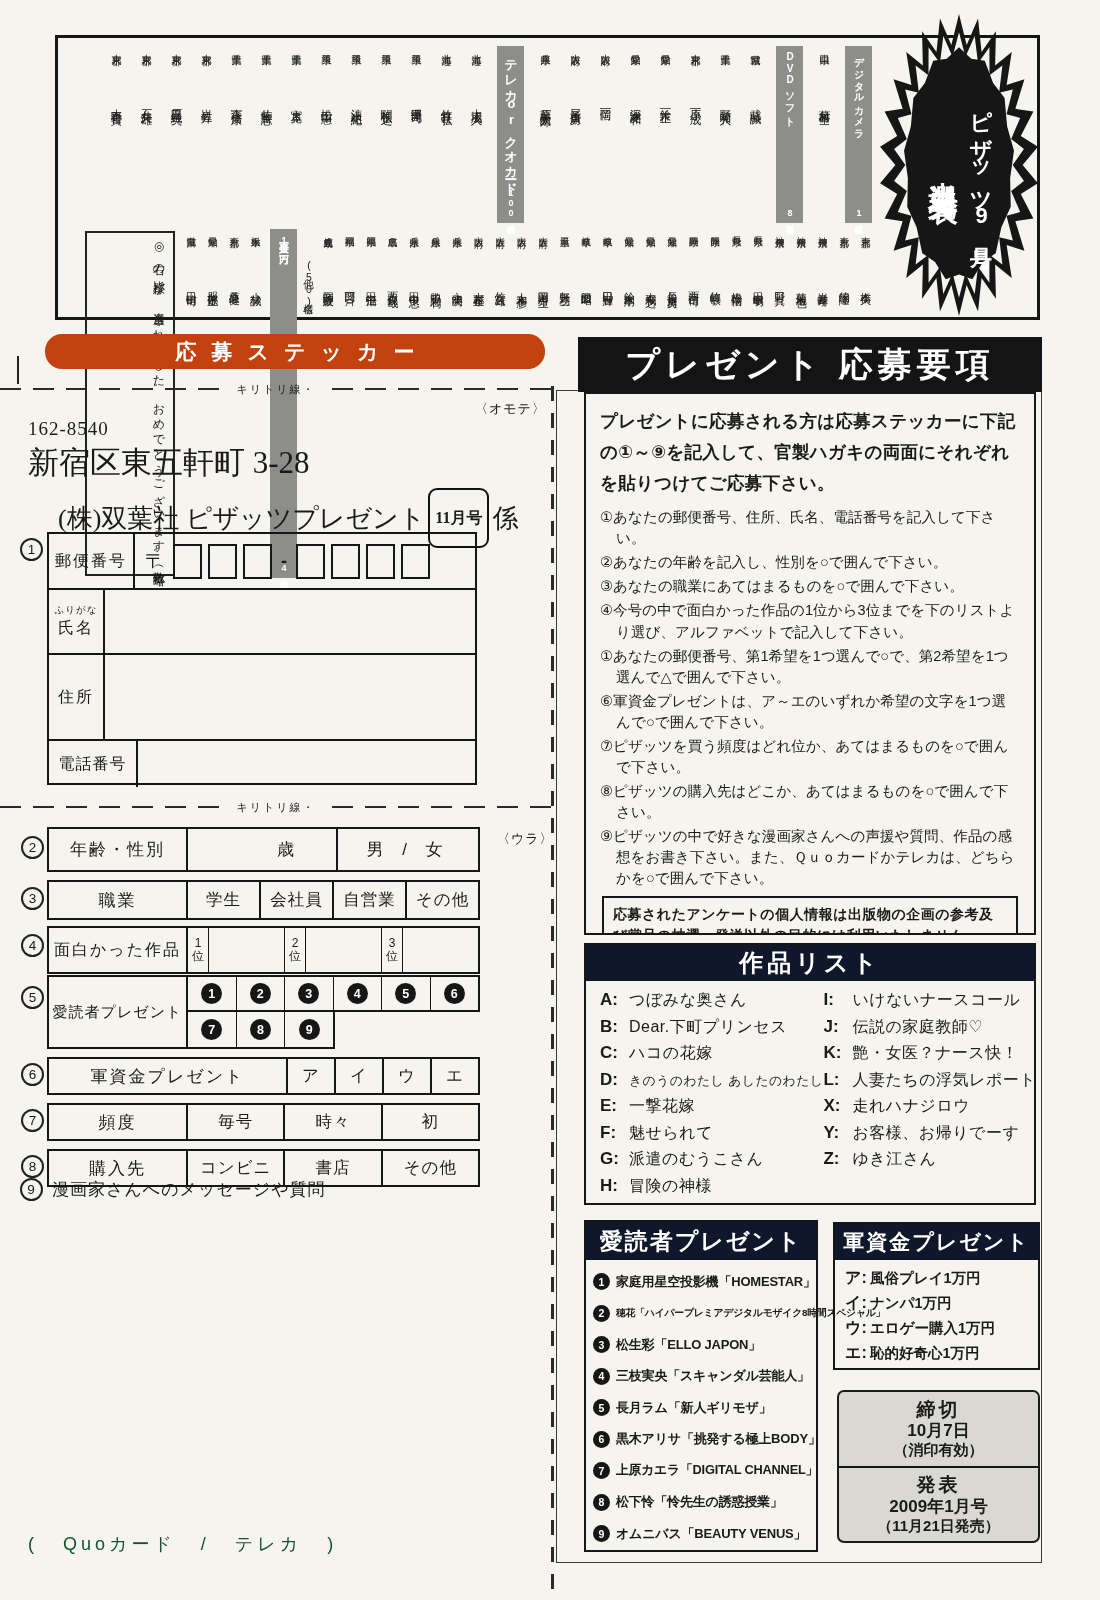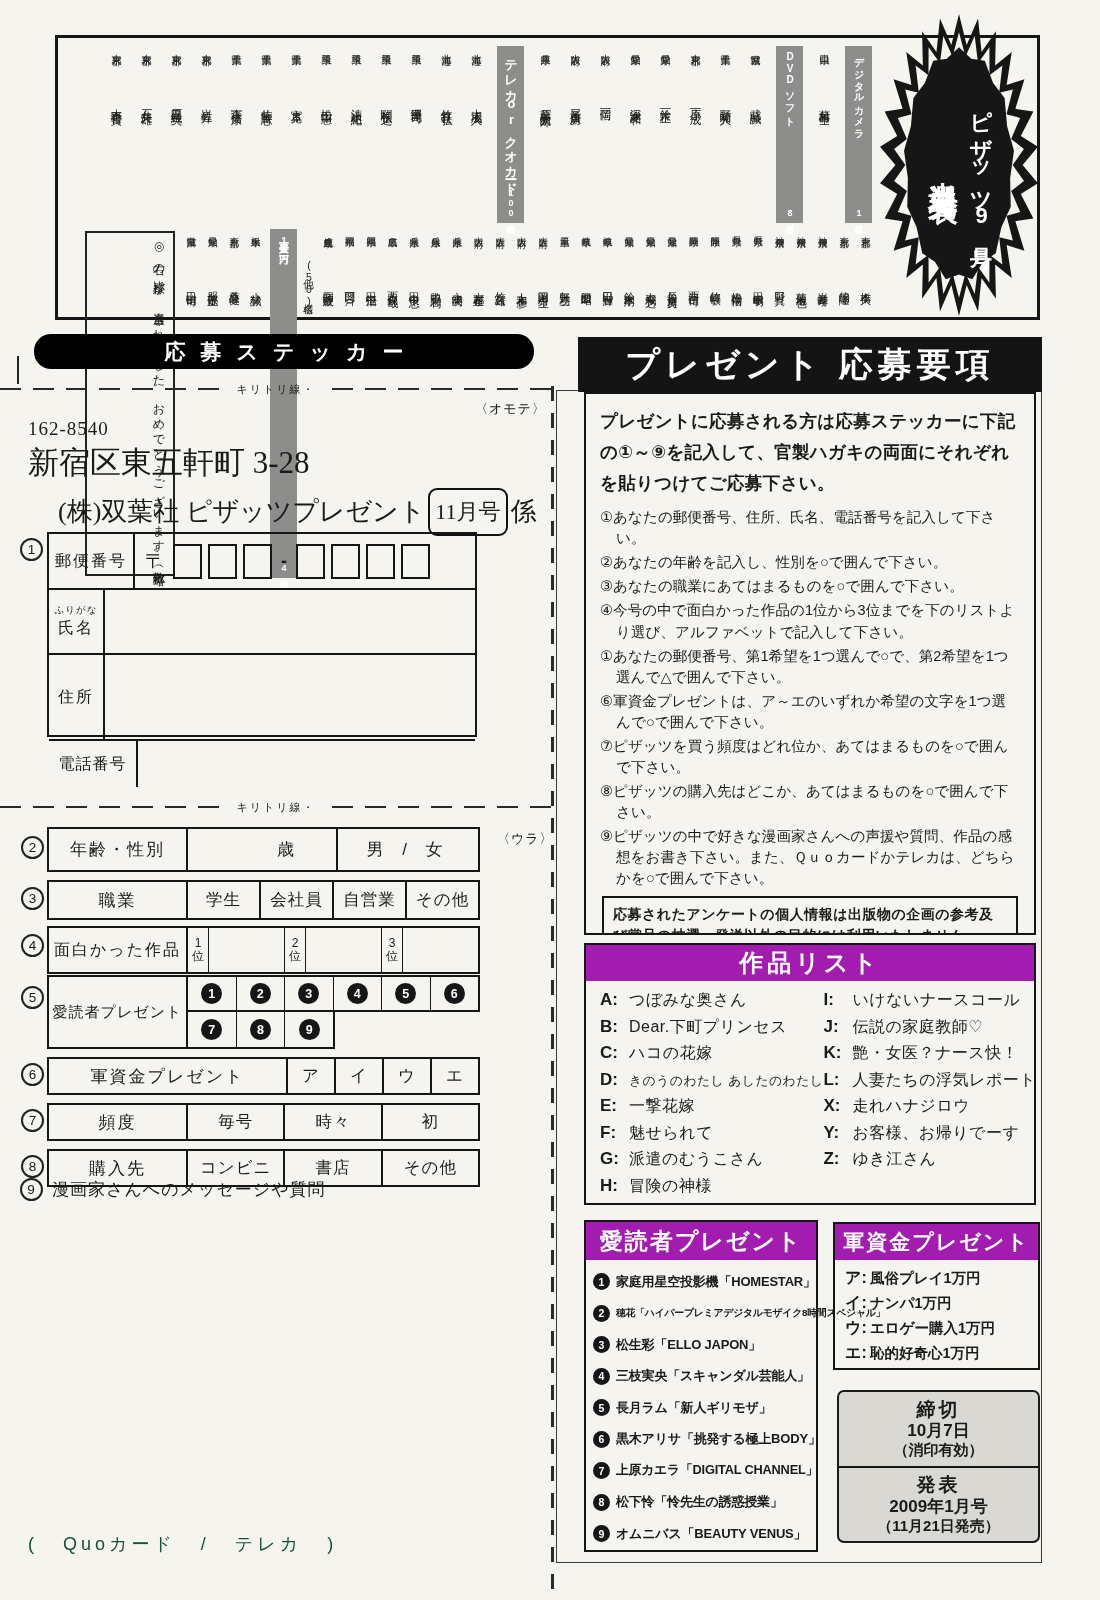--- a/index.html
+++ b/index.html
@@ -32,40 +32,40 @@
 .fit-xs{font-size:0.62em !important;letter-spacing:-0.3px !important}
 
 
 .burst{position:absolute;right:-4px;top:-26px;width:164px;height:306px}
 .burst svg{width:100%;height:100%}
 .burst-text{position:absolute;inset:0;display:flex;flex-direction:row-reverse;align-items:center;justify-content:center;gap:3px;color:#fff}
 .bl1{font-size:22px;font-weight:700;letter-spacing:2px}
 .bl2{font-size:30px;font-weight:700;letter-spacing:3px}
 
 
-.sticker-bar{left:34px;top:334px;width:500px;height:35px;background:#000000;border-radius:17px;color:#fff;
+.sticker-bar{left:45px;top:334px;width:500px;height:35px;background:#c2410c;border-radius:17px;color:#fff;
   display:flex;align-items:center;justify-content:center;font-size:21px;font-weight:700;letter-spacing:15px;padding-left:15px}
 .cutline{display:flex;align-items:center;gap:16px;height:14px}
 .cut-dash{flex:1;height:2.5px;background:repeating-linear-gradient(90deg,#2a2a2a 0 21px,transparent 21px 33px)}
 .cut-label{font-size:11px;letter-spacing:2px;white-space:nowrap}
 .corner-tick{left:17px;top:356px;width:2px;height:28px;background:#222}
 .side-label{font-size:13px;letter-spacing:1px}
 .addr{left:28px;top:418px;font-family:"Liberation Serif","DejaVu Serif",serif}
 .addr-postal{font-size:19px;letter-spacing:1px}
 .addr-l1{font-size:31px;margin-top:2px}
 .addr-l2{font-size:26px;margin-top:4px;margin-left:30px;display:flex;align-items:center;gap:3px}
-.issue-badge{border:2.5px solid #111;border-radius:9px;padding:8px 5px;font-weight:400;font-size:22px;line-height:1.25}
+.issue-badge{border:2.5px solid #111;border-radius:9px;padding:18px 5px;font-weight:700;font-size:16px;line-height:1.25}
 
 .fnum{width:23px;height:23px;border:2px solid #222;border-radius:50%;display:flex;align-items:center;justify-content:center;
   font-size:13.5px;font-weight:500;background:transparent}
 .bnum{width:21px;height:21px;border-radius:50%;background:#161616;color:#fff;display:flex;align-items:center;justify-content:center;
   font-size:12.5px;font-weight:700}
 
 
-.card-front{left:47px;top:532px;width:430px;height:205px;border:2.5px solid #161616;display:flex;flex-direction:column}
+.card-front{left:47px;top:532px;width:430px;height:253px;border:2.5px solid #161616;display:flex;flex-direction:column}
 .f-row{display:flex;border-top:2px solid #161616;flex:0 0 auto}
 .f-row:first-child{border-top:0}
 .f-label{border-right:2px solid #161616;display:flex;flex-direction:column;align-items:center;justify-content:center;
   font-size:16px;letter-spacing:2px;flex:0 0 auto}
 .furigana{font-size:9.5px;letter-spacing:1px;margin-bottom:1px}
 .postal-content{display:flex;align-items:center;padding-left:10px;gap:6px}
 .postal-mark{font-size:20px;margin-right:2px}
 .pbox{width:29px;height:35px;border:2.5px solid #161616;flex:0 0 auto}
 .pdash{font-size:18px;font-weight:700;margin:0 3px}
 
@@ -97,21 +97,21 @@
 .right-outer{left:556px;top:390px;width:486px;height:1173px;border:1.5px solid #3a3a3a}
 .g-header{left:578px;top:337px;width:464px;height:55px;background:#141414;color:#fff;display:flex;align-items:center;justify-content:center;
   font-size:34px;font-weight:700;letter-spacing:5px}
 .guide-box{left:584px;top:392px;width:452px;height:543px;border:2px solid #161616;padding:12px 14px 8px;overflow:hidden}
 .g-intro{font-size:17.5px;font-weight:700;line-height:1.78;letter-spacing:0.3px}
 .g-items{margin-top:8px}
 .g-item{font-size:14.5px;line-height:1.45;margin:3px 0;padding-left:16px;text-indent:-16px;letter-spacing:0.1px}
 .privacy-box{margin:7px 2px 0;border:2px solid #161616;padding:6px 9px;font-family:"Liberation Serif","DejaVu Serif",serif;
   font-size:14px;font-weight:600;line-height:1.5;letter-spacing:0.5px}
 .works-box{left:584px;top:943px;width:452px;height:262px;border:2.5px solid #161616}
-.blk-header{background:#a21caf;color:#fff;display:flex;align-items:center;justify-content:center;font-weight:700}
+.blk-header{background:#0f172a;color:#fff;display:flex;align-items:center;justify-content:center;font-weight:700}
 .works-header{height:36px;font-size:24px;letter-spacing:4px}
 .works-cols{display:flex;padding:9px 8px 4px 14px}
 .works-col{flex:1;display:flex;flex-direction:column}
 .work-item{display:flex;align-items:baseline;height:26.5px}
 .work-key{font-weight:700;font-size:17px;width:29px;flex:0 0 auto}
 .work-key::after{content:":"}
 .work-title{font-size:16px;white-space:nowrap;letter-spacing:0.5px}
 .rp-box{left:584px;top:1220px;width:234px;height:332px;border:2.5px solid #161616}
 .rp-header{height:38px;font-size:23px;letter-spacing:2px}
 .rp-items{padding:6px 7px}

